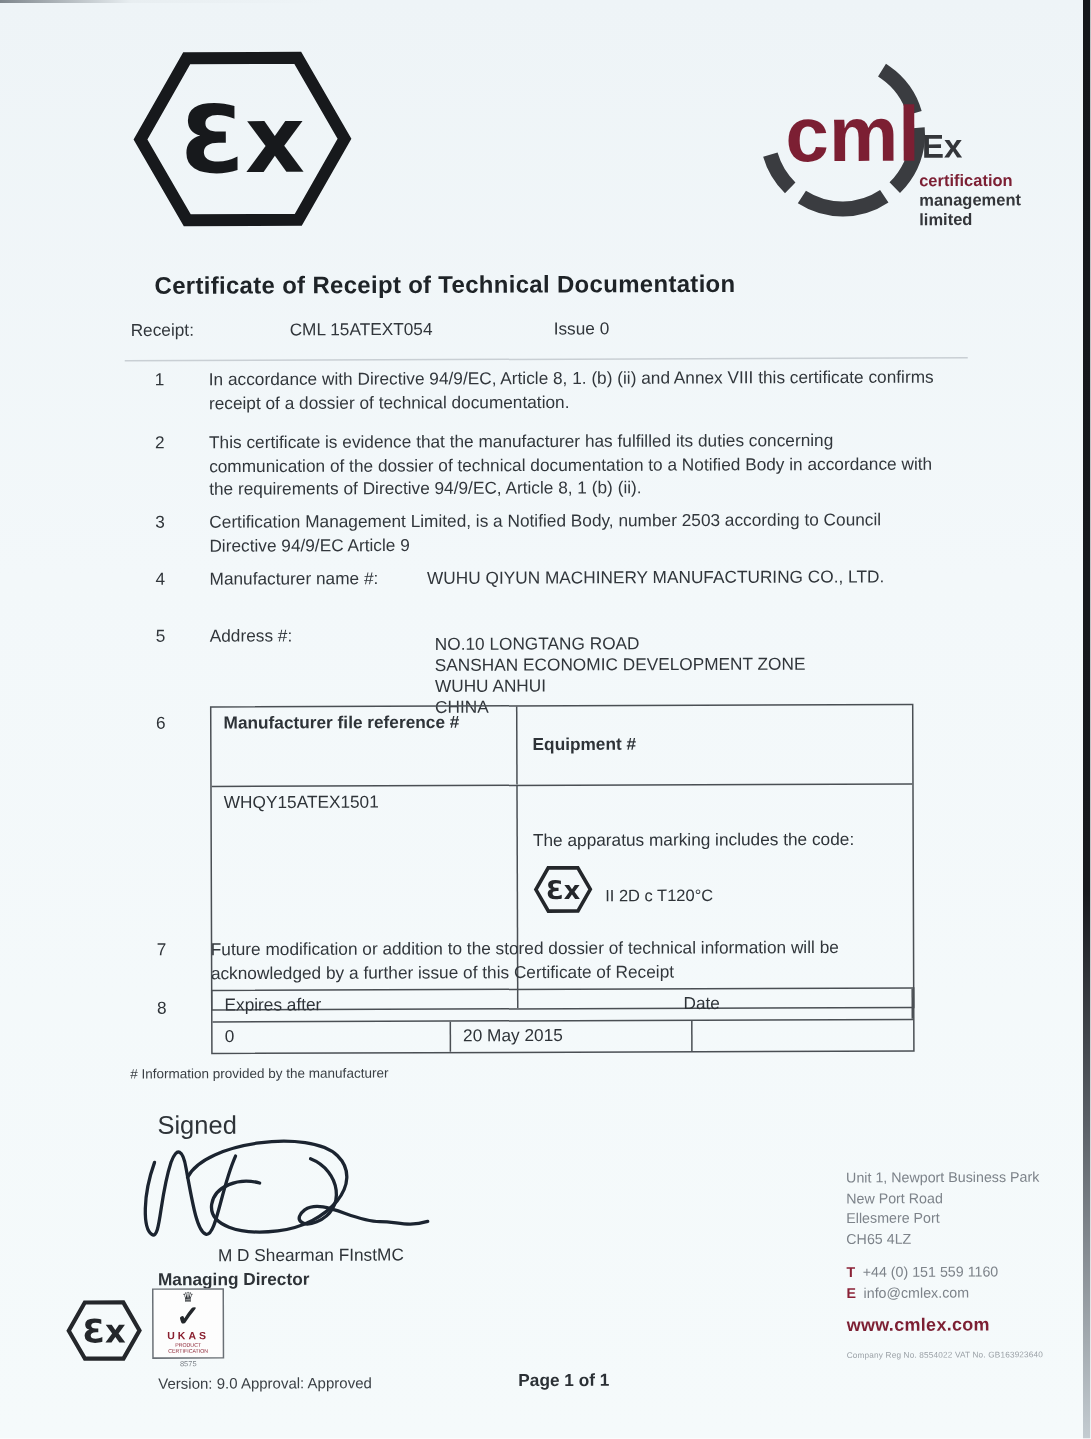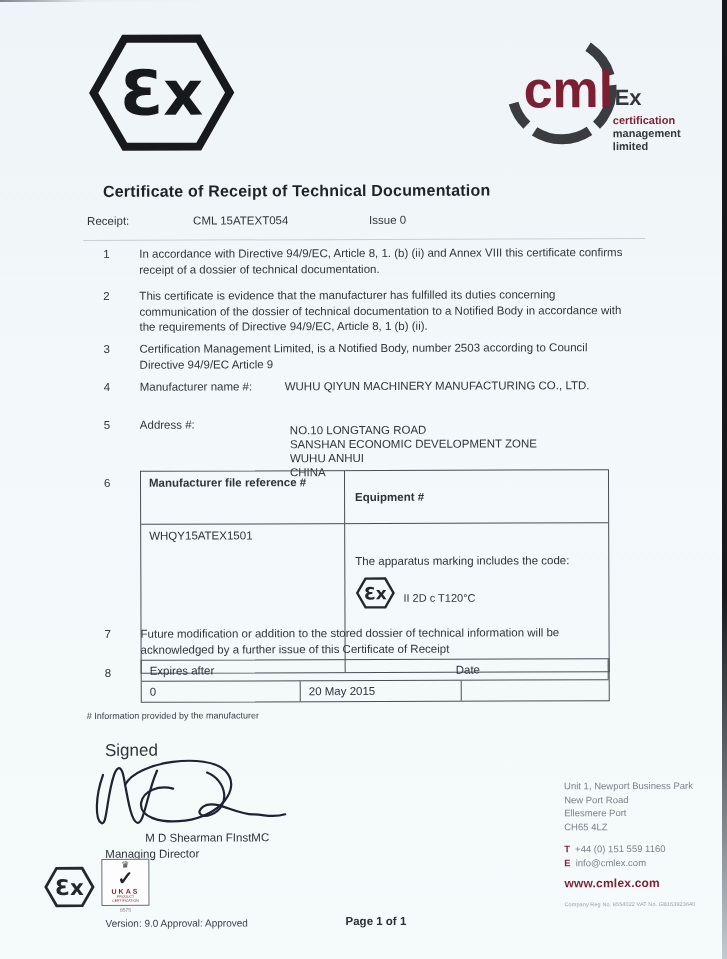--- a/index.html
+++ b/index.html
@@ -57,21 +57,21 @@
   .tbl8 .w1{width:142px;border-right:1px solid #4a4f54;}
   .tbl8 .w2{width:144px;border-right:1px solid #4a4f54;}
   .tbl8 .w3{flex:1;}
 
   .footnote{position:absolute;left:86px;top:710px;font-size:9px;color:#3a3f44;}
 
   
   .signed{position:absolute;left:104px;top:740px;font-size:17px;}
   .sig{position:absolute;left:88px;top:756px;}
   .sig-name{position:absolute;left:104px;top:831px;font-size:11.5px;margin-left:40px;}
-  .sig-role{position:absolute;left:104px;top:847px;font-size:11.5px;}
+  .sig-role{position:absolute;left:104px;top:847px;font-size:11.5px;font-weight:bold;}
 
   
   .hex-small{position:absolute;left:42px;top:864px;}
   .ukas{position:absolute;left:100px;top:858px;width:48px;text-align:center;}
   .ukas .box{border:1px solid #6a7076;background:#fdfdfd;padding:1px 2px 2px;}
   .ukas .crown{font-size:9px;line-height:9px;color:#2b2f33;}
   .ukas .tick{font-size:19px;line-height:18px;font-weight:bold;color:#23272b;}
   .ukas .uname{font-size:7px;letter-spacing:2px;color:#8a2030;font-weight:bold;}
   .ukas .usub{font-size:3.5px;color:#8a2030;line-height:4px;}
   .ukas .unum{font-size:5px;color:#7d838a;margin-top:1px;}

